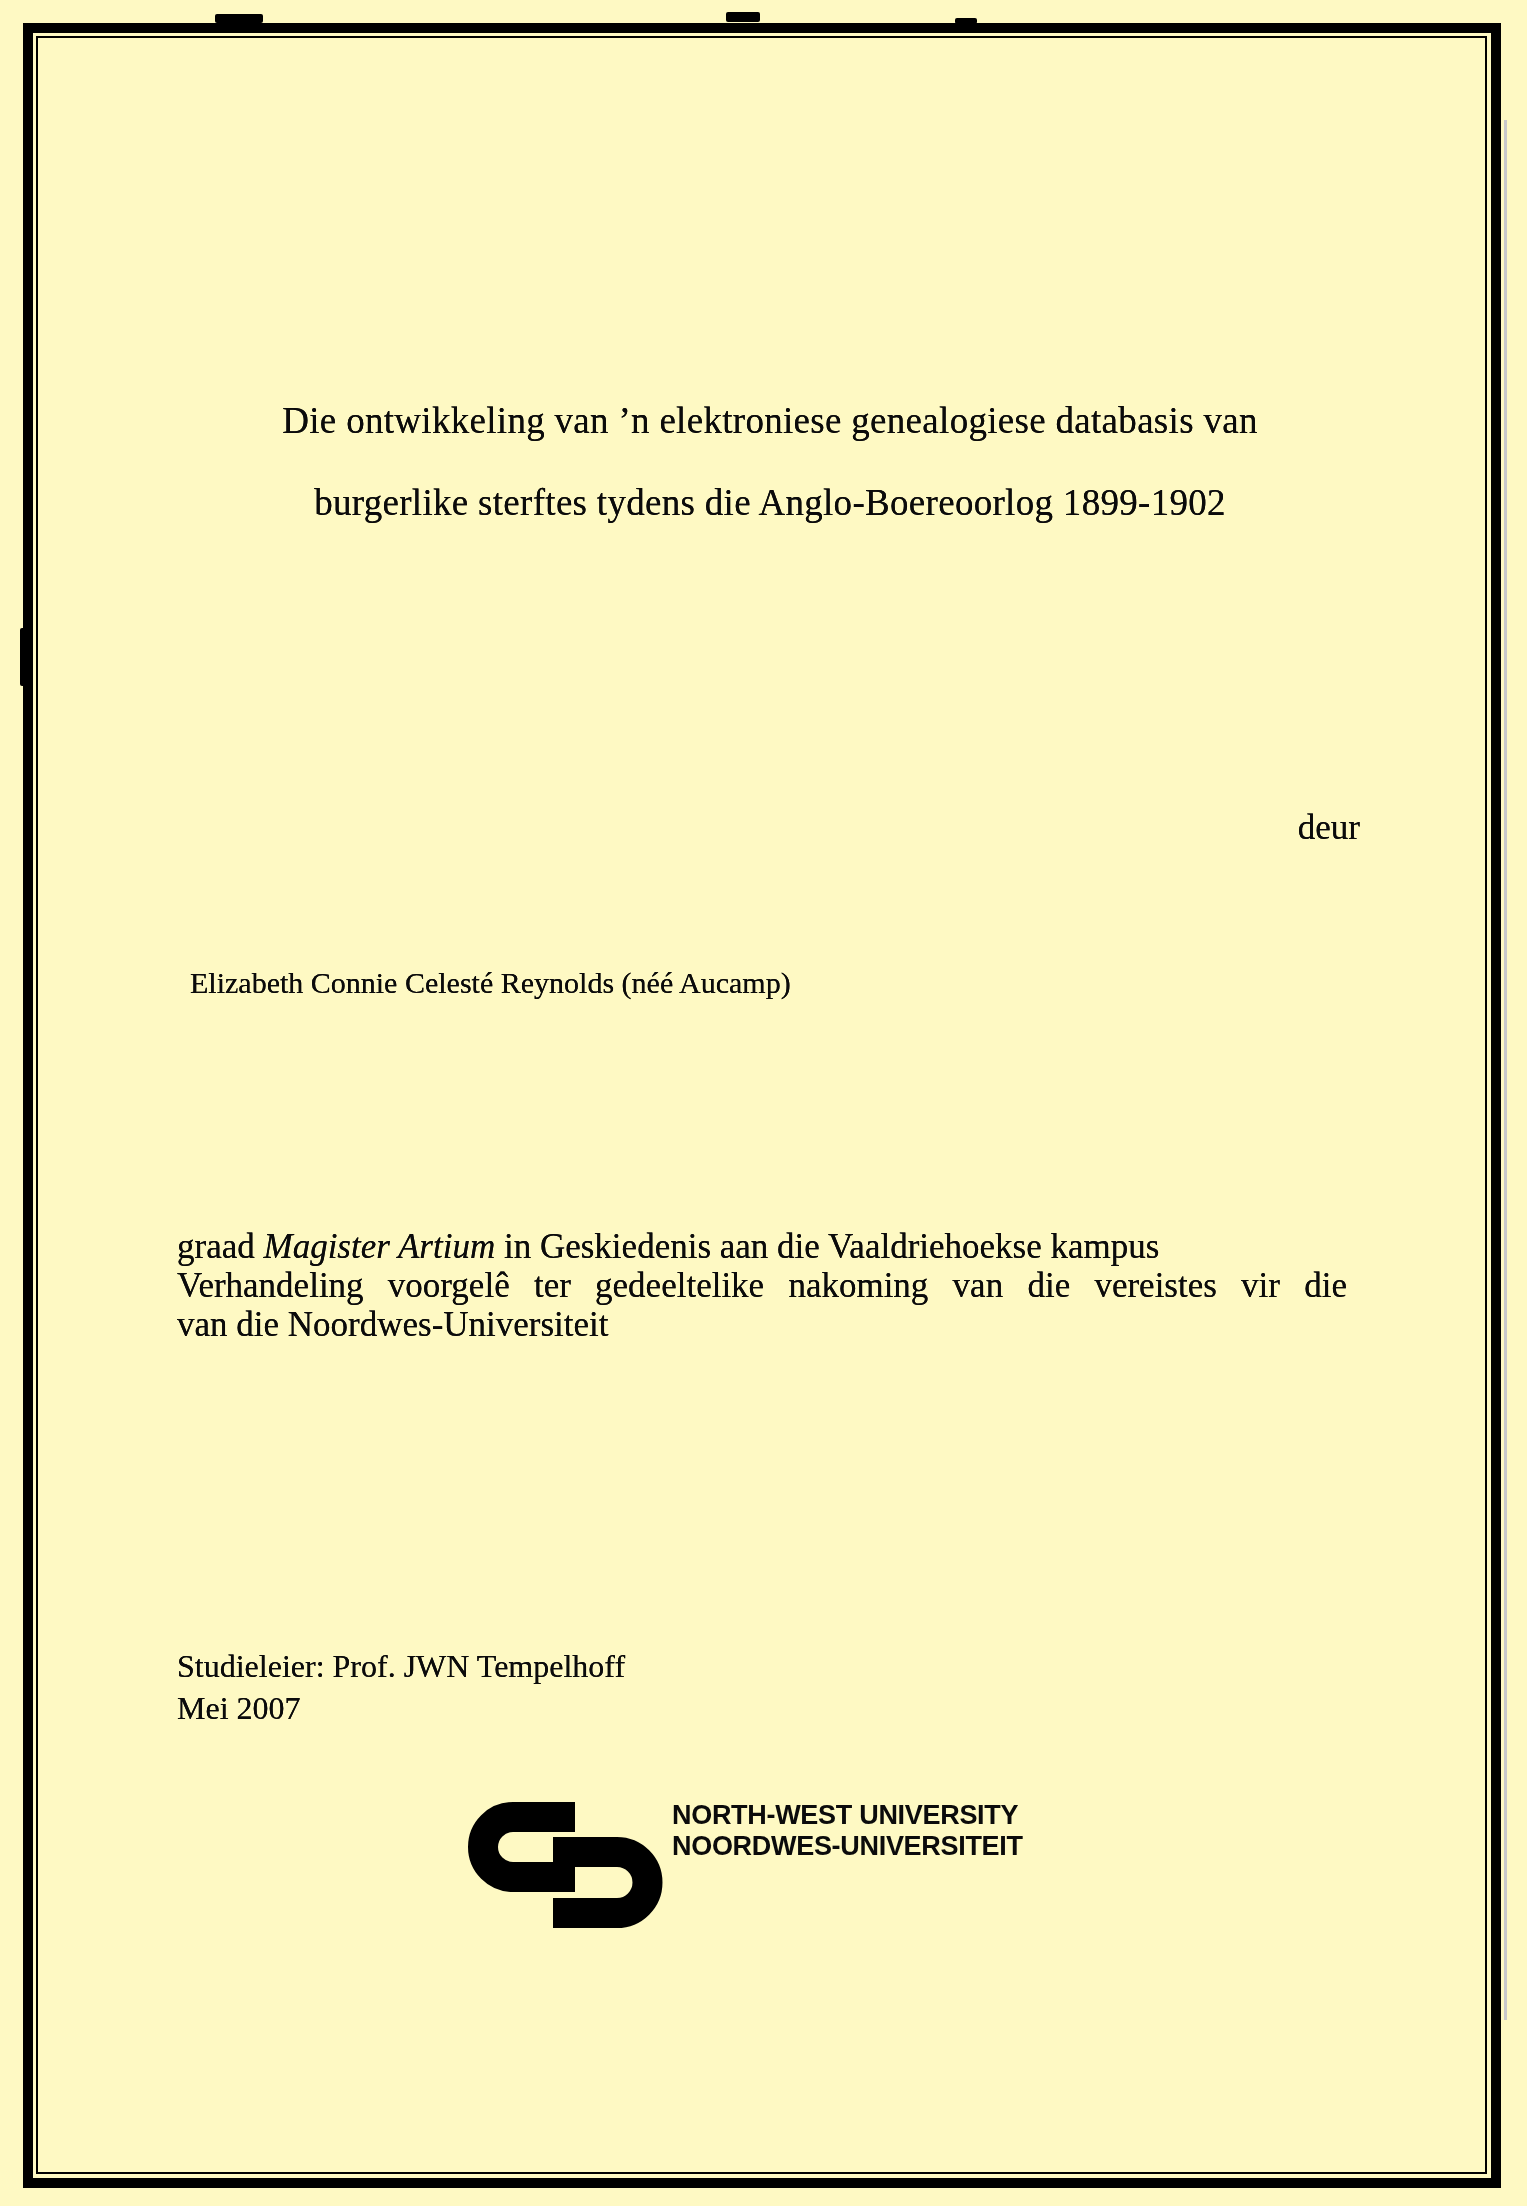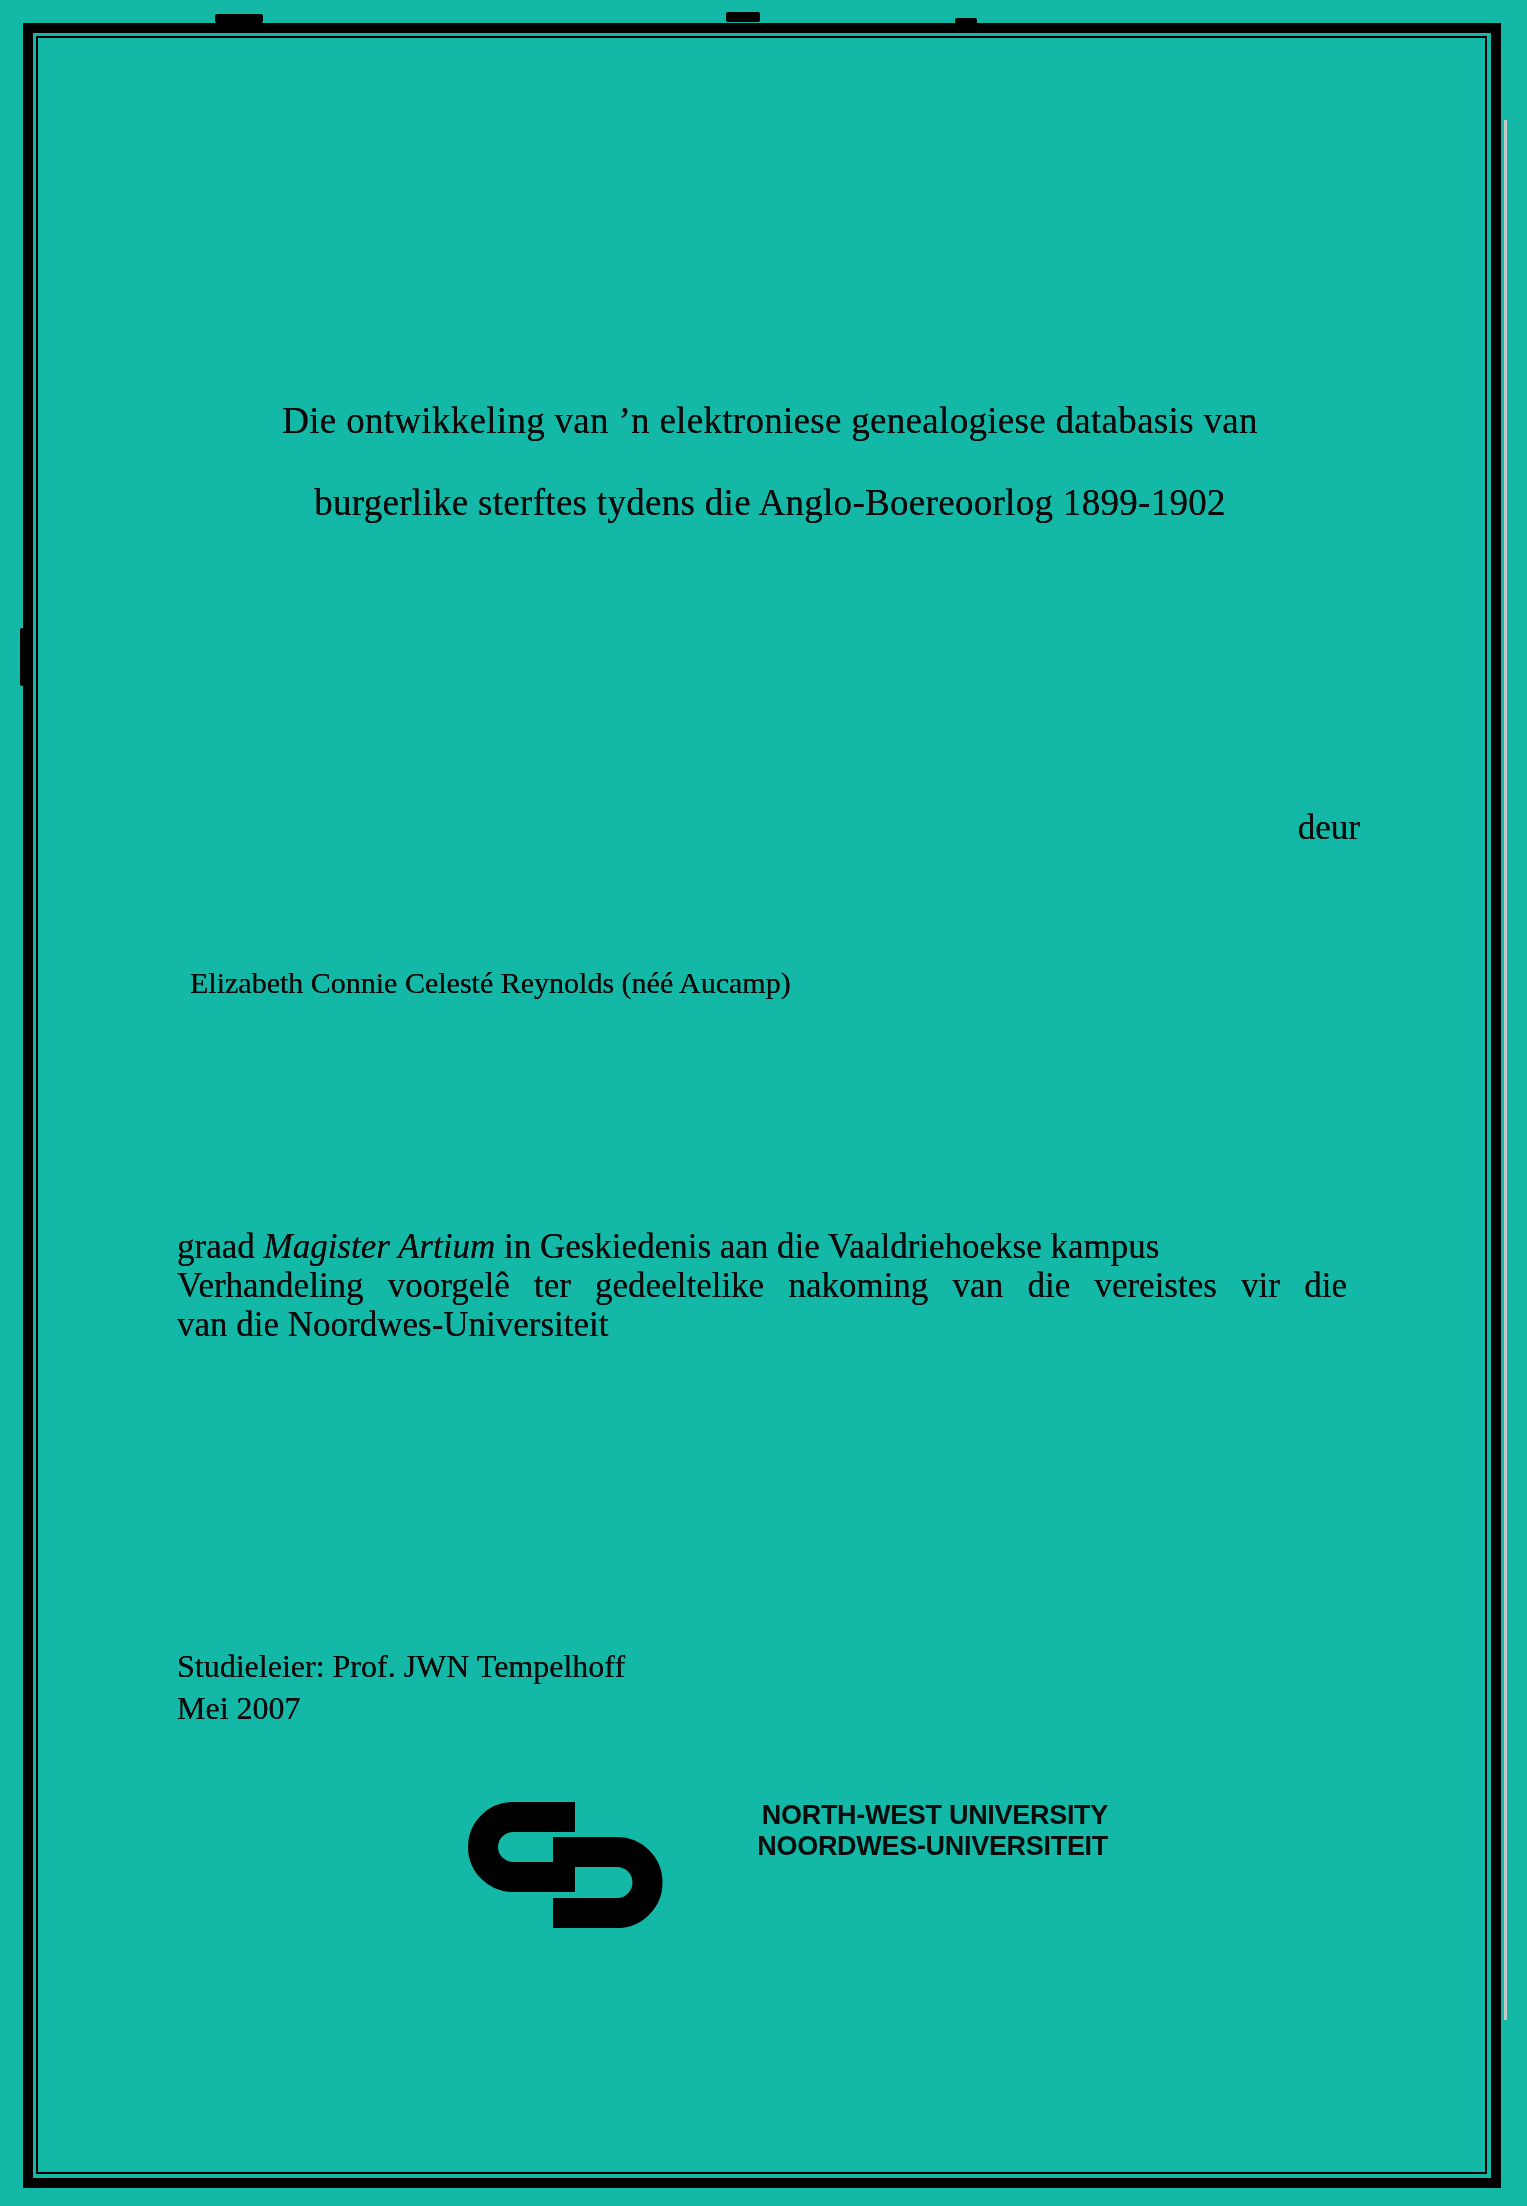--- a/index.html
+++ b/index.html
@@ -1,19 +1,19 @@
 <!DOCTYPE html>
 <html><head>
 <meta charset="utf-8">
 <style>
   html,body{margin:0;padding:0;background:#e8e8e8;}
   .page{
     position:relative;
     width:1527px;height:2206px;
-    background:#14b8a6;
+    background:#fef9c3;
     font-family:"Liberation Serif","DejaVu Serif",serif;
     color:#0b0b0b;
     overflow:hidden;
     text-shadow:0 0 0.5px currentColor; 
   }
   
   .frame-outer{
     position:absolute;left:23px;top:23px;right:26px;bottom:18px;
     border:10px solid #000;
   }
@@ -60,21 +60,21 @@
 
   .logo{position:absolute;left:468px;top:1800px;width:640px;height:135px;}
   .logo-mark{position:absolute;left:0;top:2px;width:195px;height:126px;}
   .logo-text{
     position:absolute;left:120px;top:0;width:520px;
     font-family:"Liberation Sans","DejaVu Sans",sans-serif;
     font-weight:700;font-size:27px;line-height:31px;
     letter-spacing:-0.3px;white-space:nowrap;
     text-shadow:none;
   }
-  .logo-text .lt2,.logo-text .lt3{padding-left:84px;text-align:right;}
+  .logo-text .lt2,.logo-text .lt3{padding-left:84px;}
 </style>
 </head>
 <body>
 
 <div class="page">
 
   <div class="frame-outer"></div>
   <div class="frame-inner"></div>
 
   <div class="speck s1"></div>

